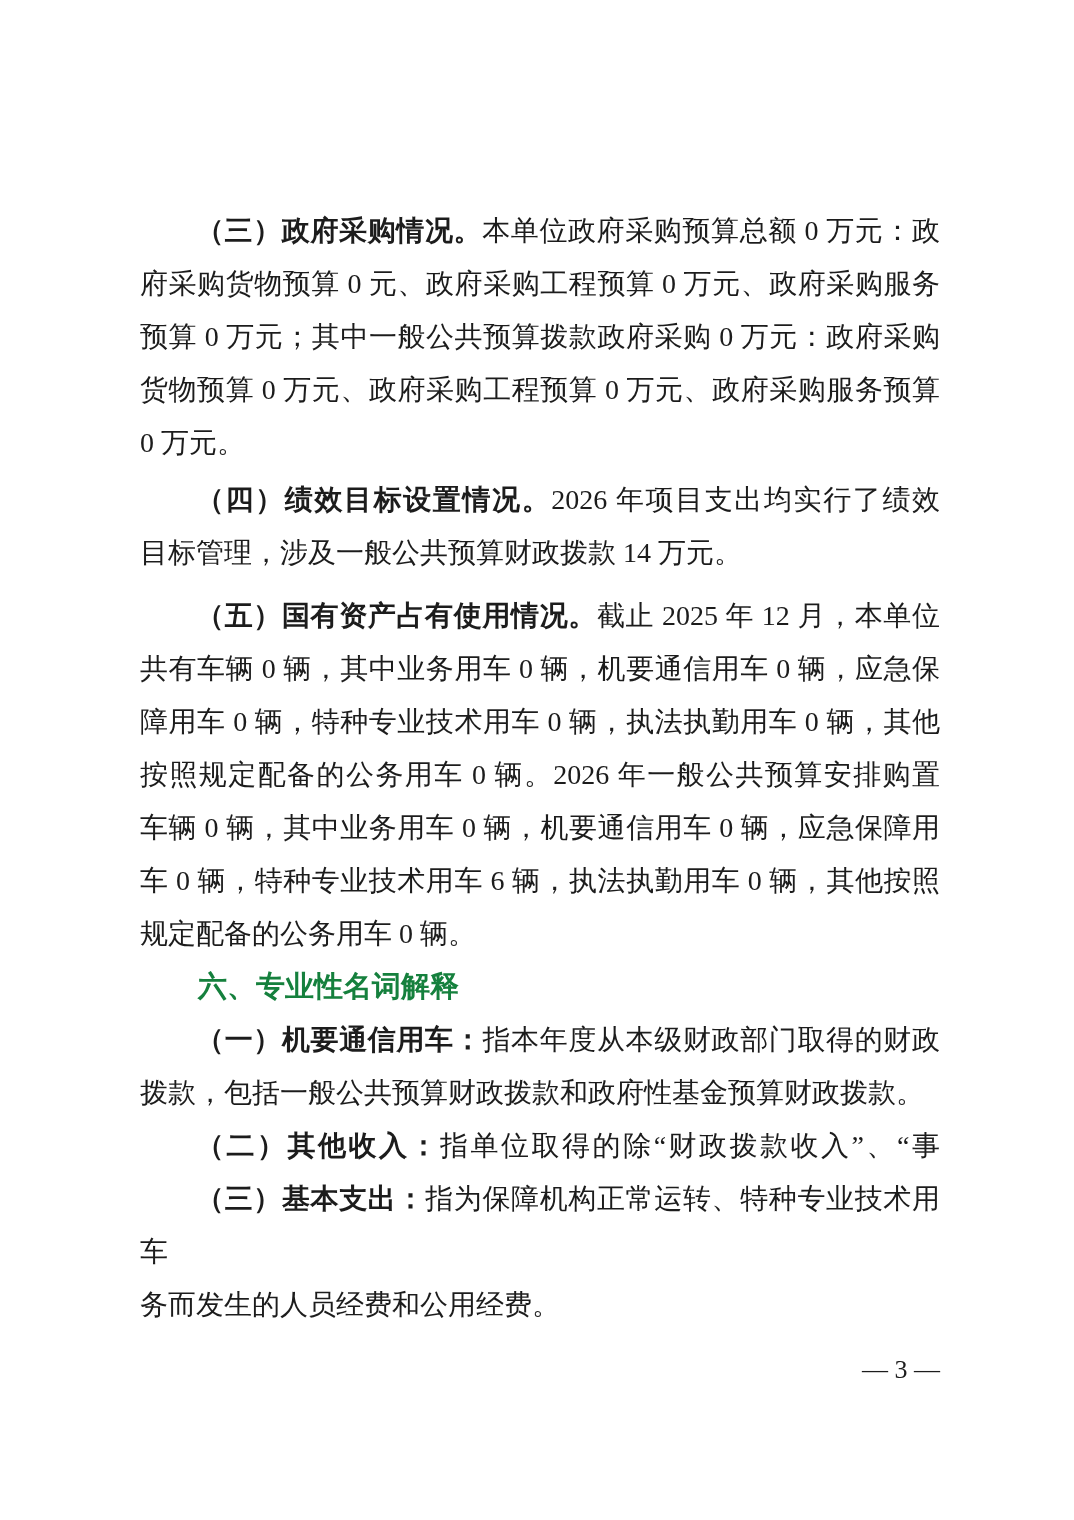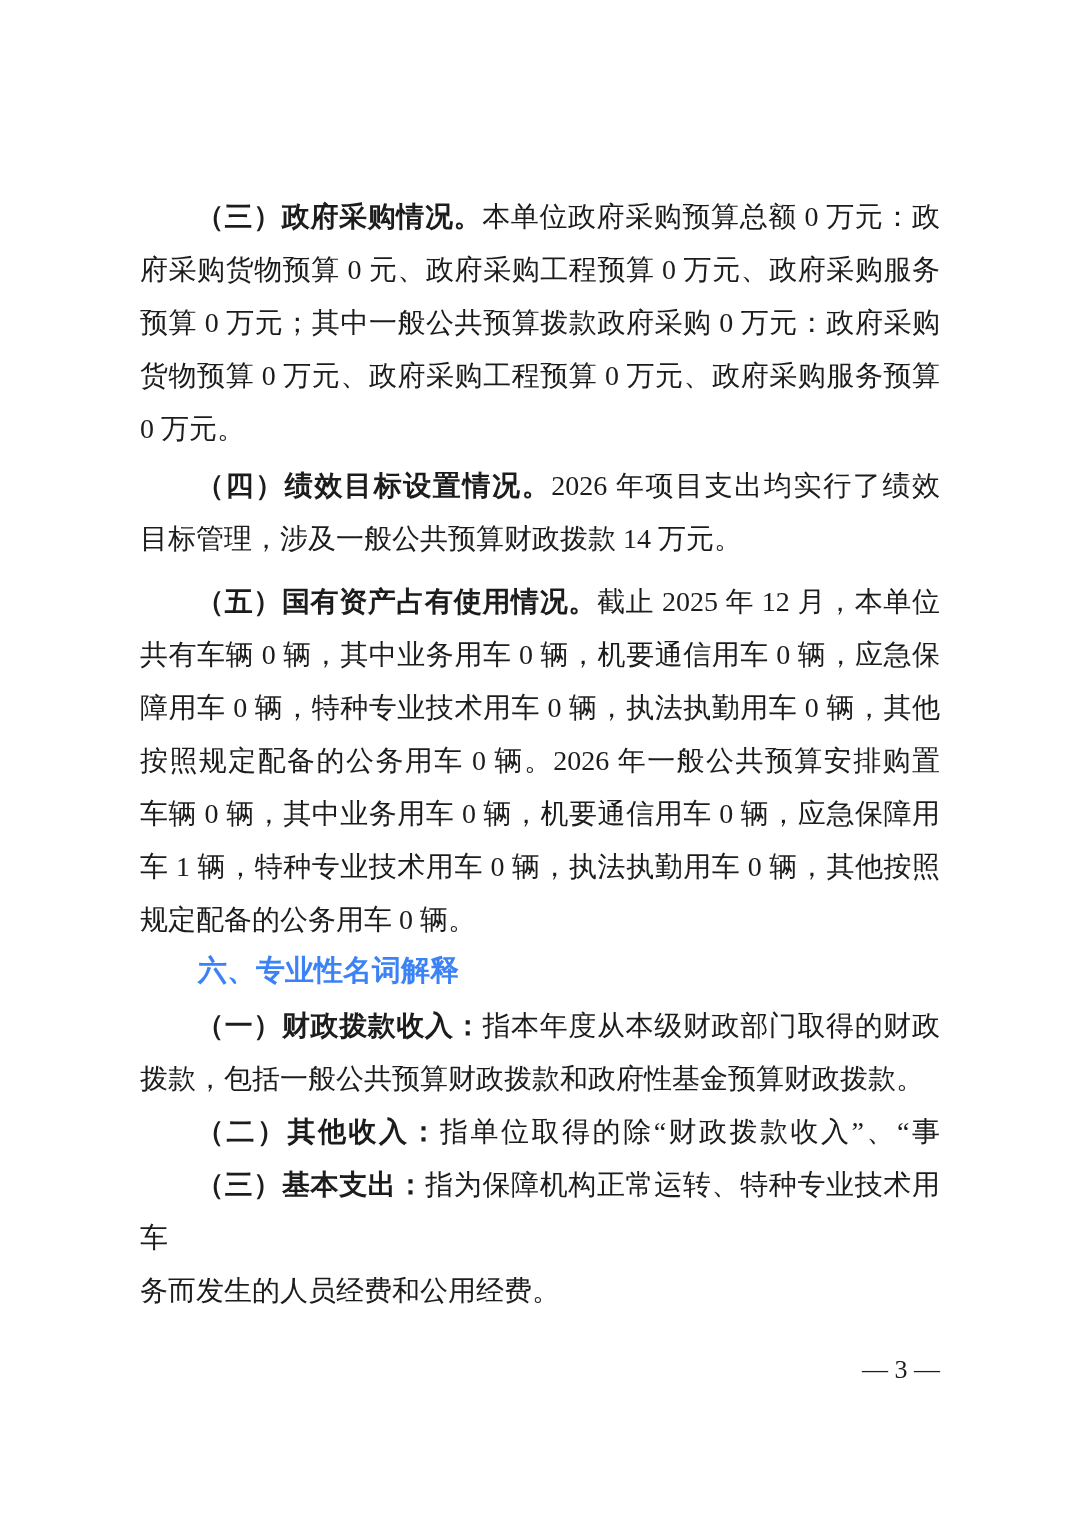--- a/index.html
+++ b/index.html
@@ -12,21 +12,21 @@
     width: 1074px;
     height: 1520px;
     background: #ffffff;
     overflow: hidden;
     font-family: "Liberation Serif", "DejaVu Serif", serif;
     color: #1c1c1c;
   }
   .content {
     position: absolute;
     left: 140px;
-    top: 190px;
+    top: 204px;
     width: 800px;
     font-size: 28px;
     line-height: 53px;
   }
   p.para {
     margin: 0;
     padding: 0;
   }
   p.para.gap-sm { margin-top: 4px; }
   p.para.gap-md { margin-top: 10px; }
@@ -42,26 +42,26 @@
   }
   .line.last {
     text-align-last: left;
   }
   .lead {
     font-weight: 700;
   }
   h2.glossary-heading {
     margin: 0;
     padding: 0;
-    font-family: Liberation Mono, monospace;
+    font-family: Liberation Sans, sans-serif;
     font-weight: 700;
     font-size: 29px;
     line-height: 53px;
     text-indent: 2em;
-    color: #3b82f6;
+    color: #15803d;
   }
   .footer {
     position: absolute;
     right: 134px;
     top: 1350px;
     font-size: 26px;
     line-height: 40px;
     color: #1c1c1c;
     text-align: right;
     font-family: "Liberation Serif", "DejaVu Serif", serif;
@@ -85,28 +85,28 @@
       <span class="line first"><b class="lead">（四）绩效目标设置情况。</b><span>2026 年项目支出均实行了绩效</span></span>
       <span class="line last">目标管理，涉及一般公共预算财政拨款 14 万元。</span>
     </p>
 
     <p class="para gap-md">
       <span class="line first"><b class="lead">（五）国有资产占有使用情况。</b><span>截止 2025 年 12 月，本单位</span></span>
       <span class="line">共有车辆 0 辆，其中业务用车 0 辆，机要通信用车 0 辆，应急保</span>
       <span class="line">障用车 0 辆，特种专业技术用车 0 辆，执法执勤用车 0 辆，其他</span>
       <span class="line">按照规定配备的公务用车 0 辆。2026 年一般公共预算安排购置</span>
       <span class="line">车辆 0 辆，其中业务用车 0 辆，机要通信用车 0 辆，应急保障用</span>
-      <span class="line">车 1 辆，特种专业技术用车 0 辆，执法执勤用车 0 辆，其他按照</span>
+      <span class="line">车 0 辆，特种专业技术用车 6 辆，执法执勤用车 0 辆，其他按照</span>
       <span class="line last">规定配备的公务用车 0 辆。</span>
     </p>
 
     <h2 class="glossary-heading">六、专业性名词解释</h2>
 
     <p class="para">
-      <span class="line first"><b class="lead">（一）财政拨款收入：</b><span>指本年度从本级财政部门取得的财政</span></span>
+      <span class="line first"><b class="lead">（一）机要通信用车：</b><span>指本年度从本级财政部门取得的财政</span></span>
       <span class="line last">拨款，包括一般公共预算财政拨款和政府性基金预算财政拨款。</span>
     </p>
 
     <p class="para">
       <span class="line first"><b class="lead">（二）其他收入：</b><span>指单位取得的除“财政拨款收入”、“事</span></span>
     </p>
 
     <p class="para">
       <span class="line first"><b class="lead">（三）基本支出：</b><span>指为保障机构正常运转、特种专业技术用车</span></span>
       <span class="line last">务而发生的人员经费和公用经费。</span>

